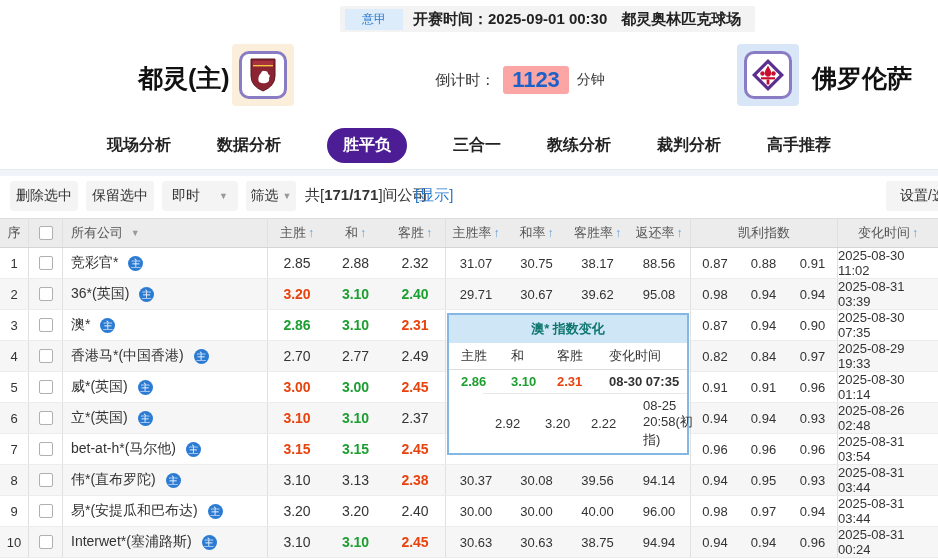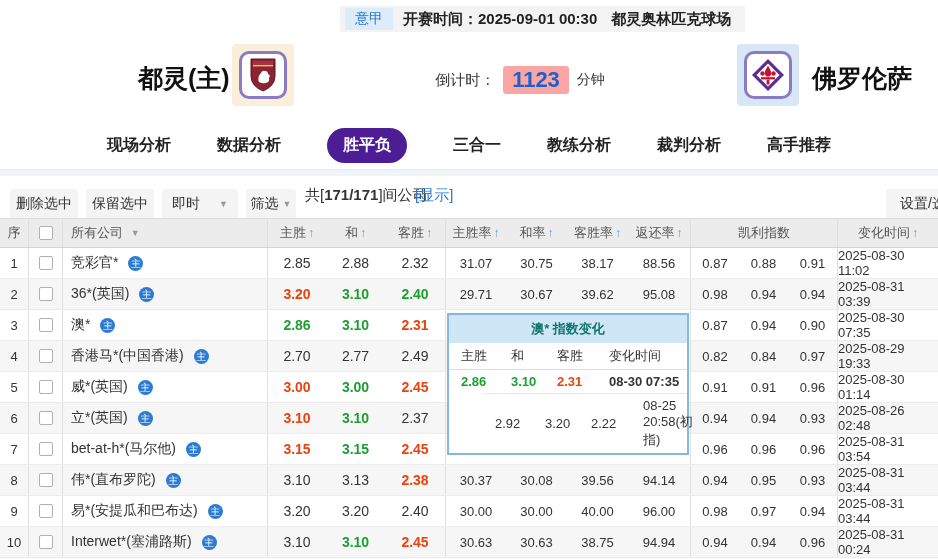--- a/index.html
+++ b/index.html
@@ -2,21 +2,21 @@
 <html><head>
 <meta charset="utf-8">
 <style>
   * { margin:0; padding:0; box-sizing:border-box; }
   html,body { width:938px; height:559px; overflow:hidden; background:#fff;
     font-family:"Liberation Sans","DejaVu Sans",sans-serif; color:#333; }
 
   
   .topbar-pill { position:absolute; top:6px; left:340px; height:26px; display:flex; align-items:center;
     gap:10px; background:#f3f3f3; padding:0 14px 0 5px; border-radius:2px; }
-  .league-chip { background:#dcecfa; color:#2878ce; font-size:14px; padding:2px 10px;text-align:center; }
+  .league-chip { background:#dcecfa; color:#2878ce; font-size:12px; padding:2px 17px;text-align:center; }
   .kick-info { font-size:15px; font-weight:bold; color:#222; display:flex; gap:14px; }
 
   
   .team-name { position:absolute; font-size:25px; font-weight:bold; color:#111; }
   .home-name { left:138px; top:62px; }
   .away-name { left:812px; top:62px; }
   .logo-box { position:absolute; width:62px; height:62px; top:44px; border-radius:4px;
     display:flex; align-items:center; justify-content:center; }
   .logo-home { left:232px; background:#fbeedb; }
   .logo-away { left:737px; background:#d9e6f8; }
@@ -31,21 +31,21 @@
   
   .tabs { position:absolute; top:127px; left:0; right:0; height:36px; display:flex;
     justify-content:center; align-items:center; gap:46px; }
   .tab { font-size:16px; font-weight:bold; color:#222; cursor:pointer; white-space:nowrap; }
   .tab.active { background:#4c1d95; color:#fff; padding:7px 16px; border-radius:18px; }
   .tabs-divider { position:absolute; top:169px; left:0; right:0; height:7px;
     background:#f0f3f7; border-top:1px solid #e4e9ef; }
 
   
   .toolbar { position:absolute; top:181px; left:0; right:0; height:32px; }
-  .tbtn { position:absolute; top:8px; height:30px; background:#f4f4f4; border-radius:3px;
+  .tbtn { position:absolute; top:0; height:30px; background:#f4f4f4; border-radius:3px;
     display:flex; align-items:center; justify-content:center; font-size:14px; color:#333; cursor:pointer; }
   .caret { color:#999; font-size:9px; }
   .count-text { position:absolute; left:305px; top:5px; font-size:15px; color:#333; }
   .count-num { font-weight:bold; }
   .show-link { position:absolute; left:415px; top:5px; font-size:15px; color:#2878ce; cursor:pointer; }
 
   
   .table { position:absolute; top:218px; left:0; width:938px; }
   .thead { display:grid; grid-template-columns:28px 34px 205px 59px 59px 60px 61px 61px 61px 62px 147px 101px;
     height:30px; background:#ececec; border-top:1px solid #ddd; border-bottom:1px solid #d5d5d5;

